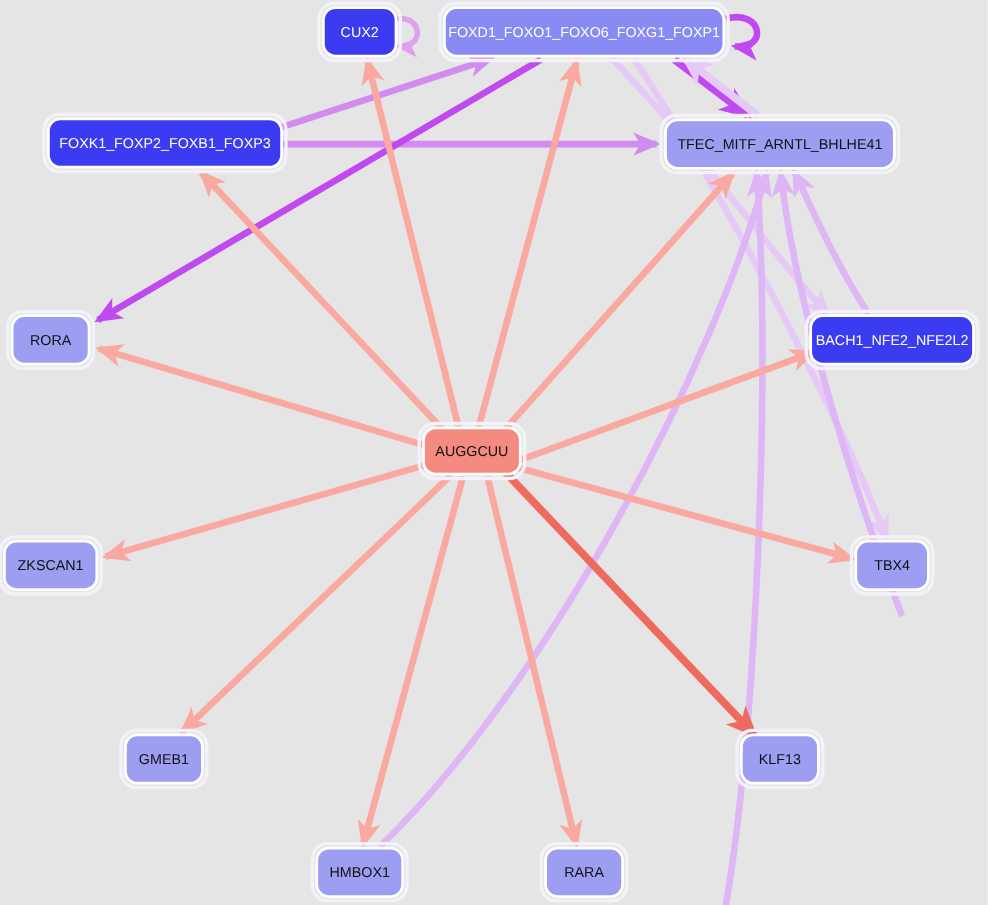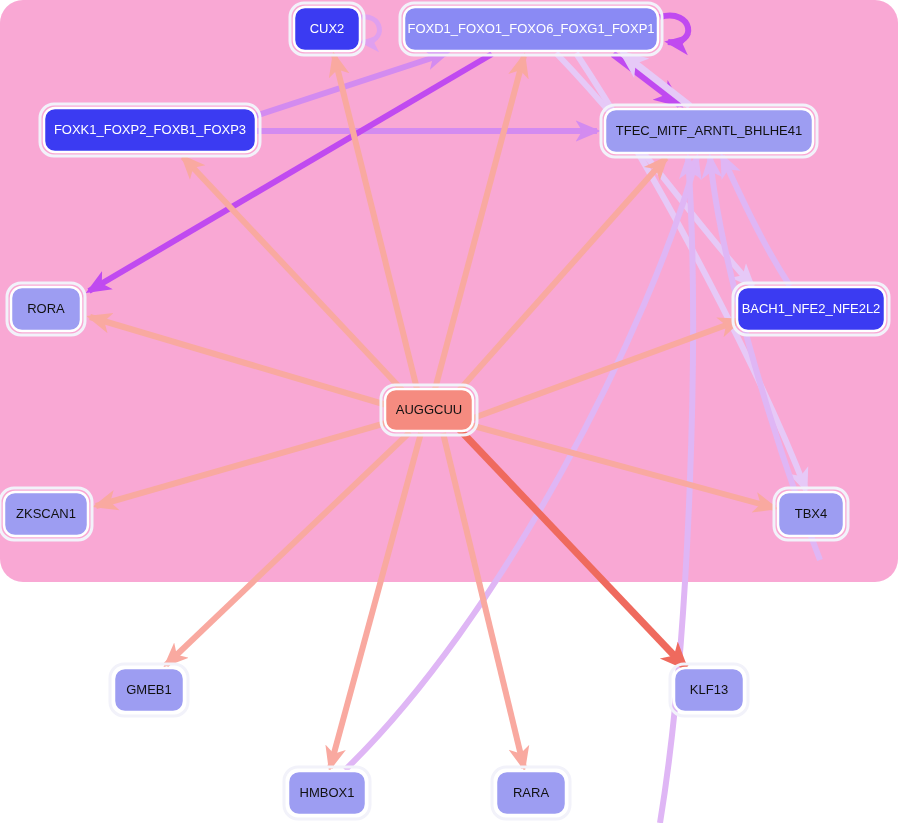--- a/index.html
+++ b/index.html
@@ -1,18 +1,18 @@
 <!DOCTYPE html>
 <html><head>
 <meta charset="utf-8">
 <style>
   html,body{margin:0;padding:0;background:#ffffff;}
   body{width:898px;height:823px;overflow:hidden;
        font-family:"Liberation Sans","DejaVu Sans",sans-serif;}
-  #graph{position:relative;width:898px;height:582px;background:#f9a8d4;border-radius:23px;}
+  #graph{position:relative;width:898px;height:823px;background:#e5e5e5;}
   svg{position:absolute;left:0;top:0;width:898px;height:823px;}
   .node-rect{stroke:#ffffff;stroke-width:2.5;}
   .node-halo{fill:none;stroke:#f2f2fa;stroke-width:3;}
   .node-label{font-family:"Liberation Sans","DejaVu Sans",sans-serif;
               text-anchor:middle;dominant-baseline:middle;}
   .edge{fill:none;}
 </style>
 </head>
 <body>
 

